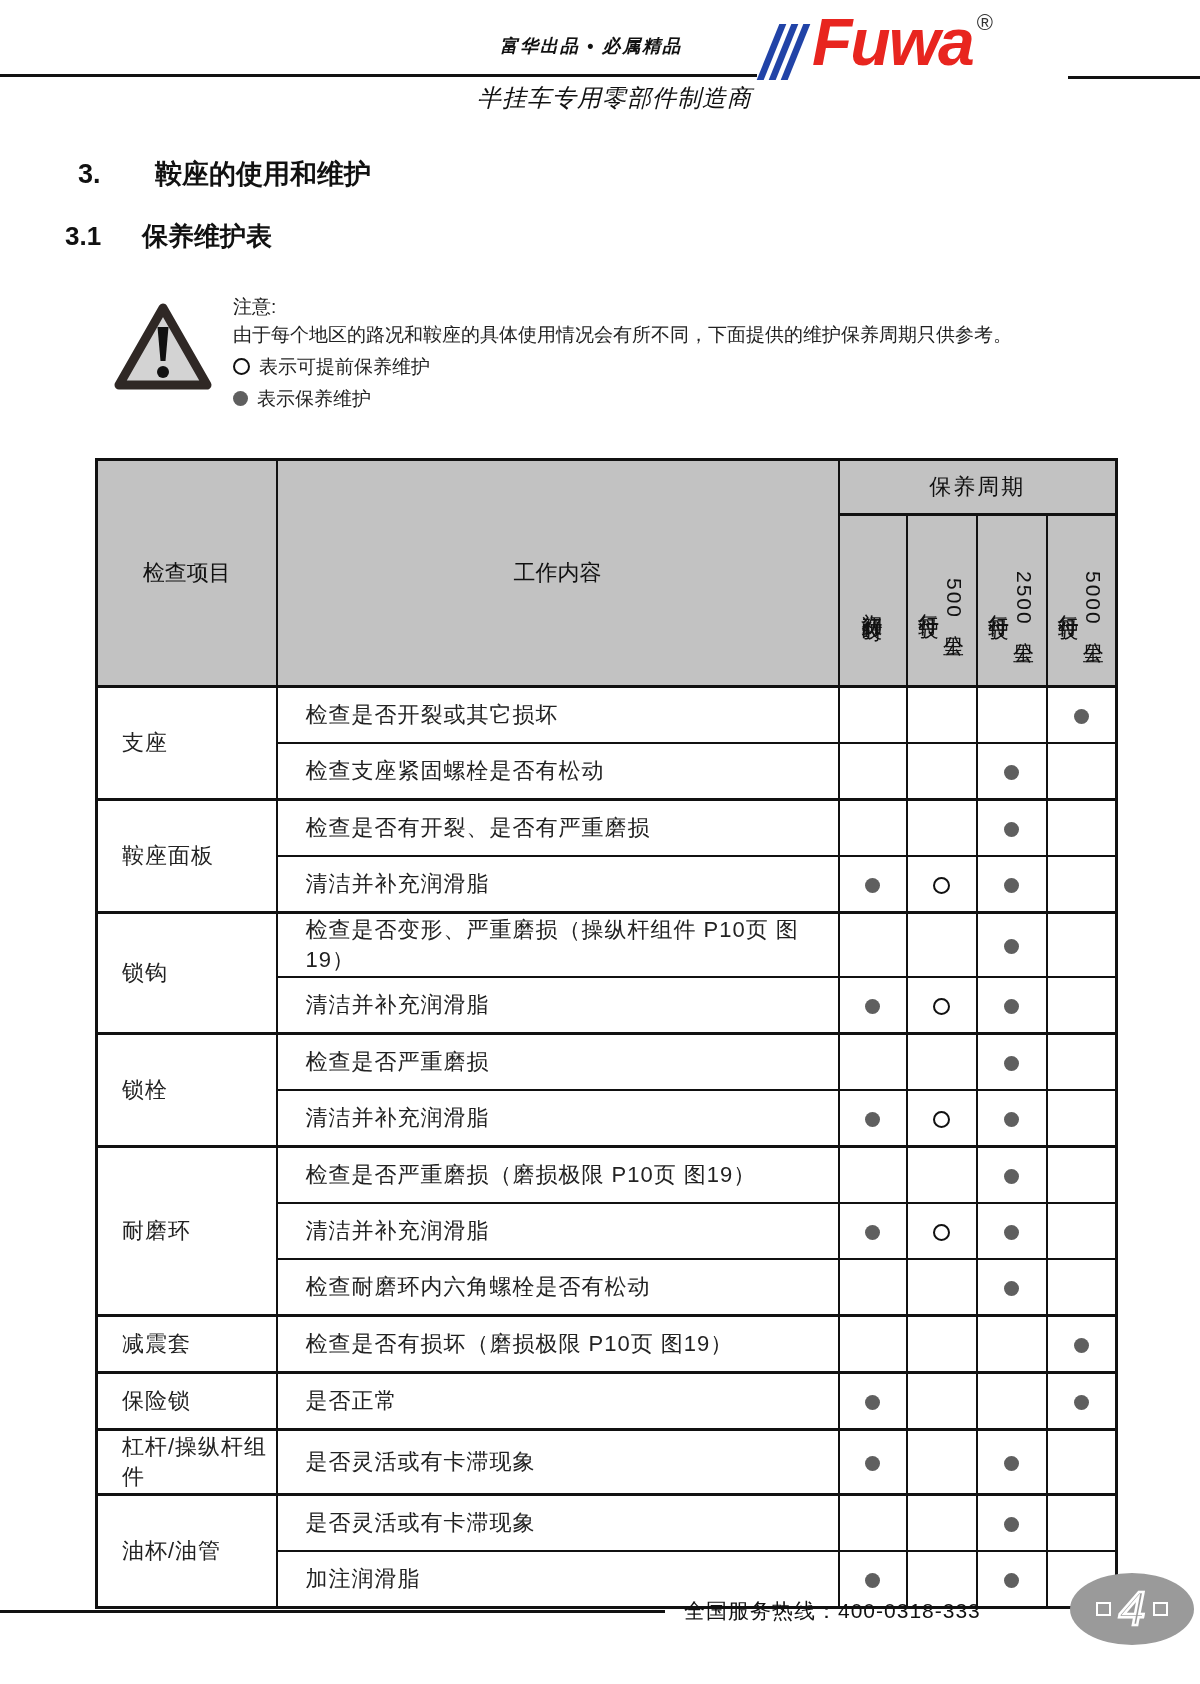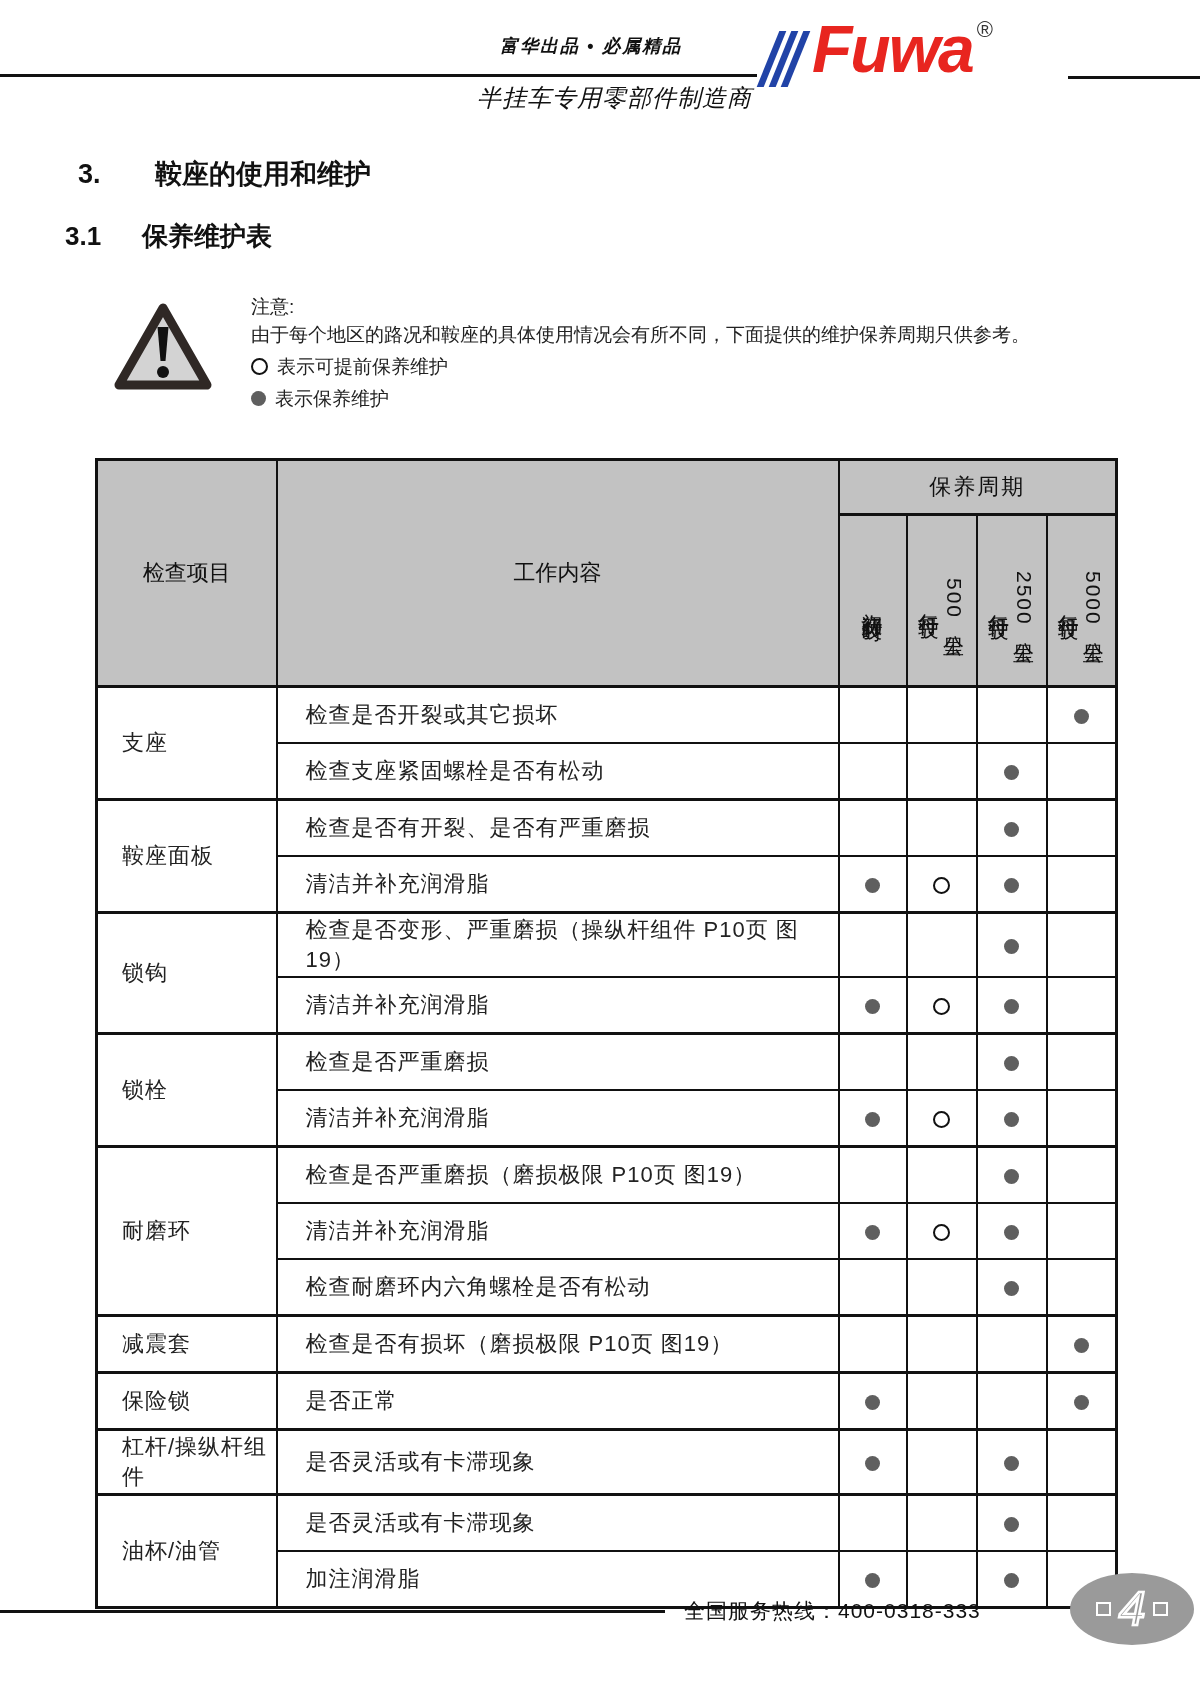--- a/index.html
+++ b/index.html
@@ -7,34 +7,34 @@
         font-family:"Liberation Sans","DejaVu Sans",sans-serif;color:#1a1a1a;}
 
   .abs{position:absolute;}
 
   
   .tagline{left:500px;top:34px;font-style:italic;font-weight:700;font-size:18px;letter-spacing:2px;color:#111;}
   .rule-left{left:0;top:74px;width:757px;height:3px;background:#111;}
   .subtitle{left:477px;top:82px;font-style:italic;font-weight:400;font-size:24px;letter-spacing:1px;color:#111;}
   .rule-right{left:1068px;top:76px;width:132px;height:3px;background:#111;}
 
-  .logo{left:768px;top:17px;display:flex;align-items:flex-start;}
+  .logo{left:768px;top:10px;display:flex;align-items:flex-start;}
   .logo-stripes{display:flex;margin-top:14px;margin-right:8px;}
   .logo-stripes i{display:block;width:7px;height:56px;margin-right:5px;transform:skewX(-22deg);}
   .logo-word{font-style:italic;font-weight:700;font-size:66px;line-height:64px;letter-spacing:-2px;}
   .logo-reg{font-size:22px;line-height:22px;color:#333;margin-left:4px;margin-top:2px;}
 
   
   .h1{left:78px;top:156px;font-size:27px;font-weight:700;color:#111;}
   .h2{left:65px;top:219px;font-size:26px;font-weight:700;color:#111;}
   .h-num{display:inline-block;width:77px;}
 
   
   .warn-icon{left:111px;top:297px;}
-  .note{left:251px;top:293px;font-size:19px;line-height:27px;color:#222;}
+  .note{left:233px;top:293px;font-size:19px;line-height:27px;color:#222;}
   .note-title{margin-bottom:1px;}
   .note-legend{display:flex;align-items:center;margin-top:5px;}
   .note-legend .mk{margin-right:9px;}
 
   .dot{display:inline-block;width:15px;height:15px;border-radius:50%;vertical-align:middle;}
   .ring{display:inline-block;width:13px;height:13px;border:2px solid #111;border-radius:50%;background:#fff;vertical-align:middle;}
 
   
   .maint{left:95px;top:458px;}
   table{border-collapse:collapse;table-layout:fixed;width:1020px;}

